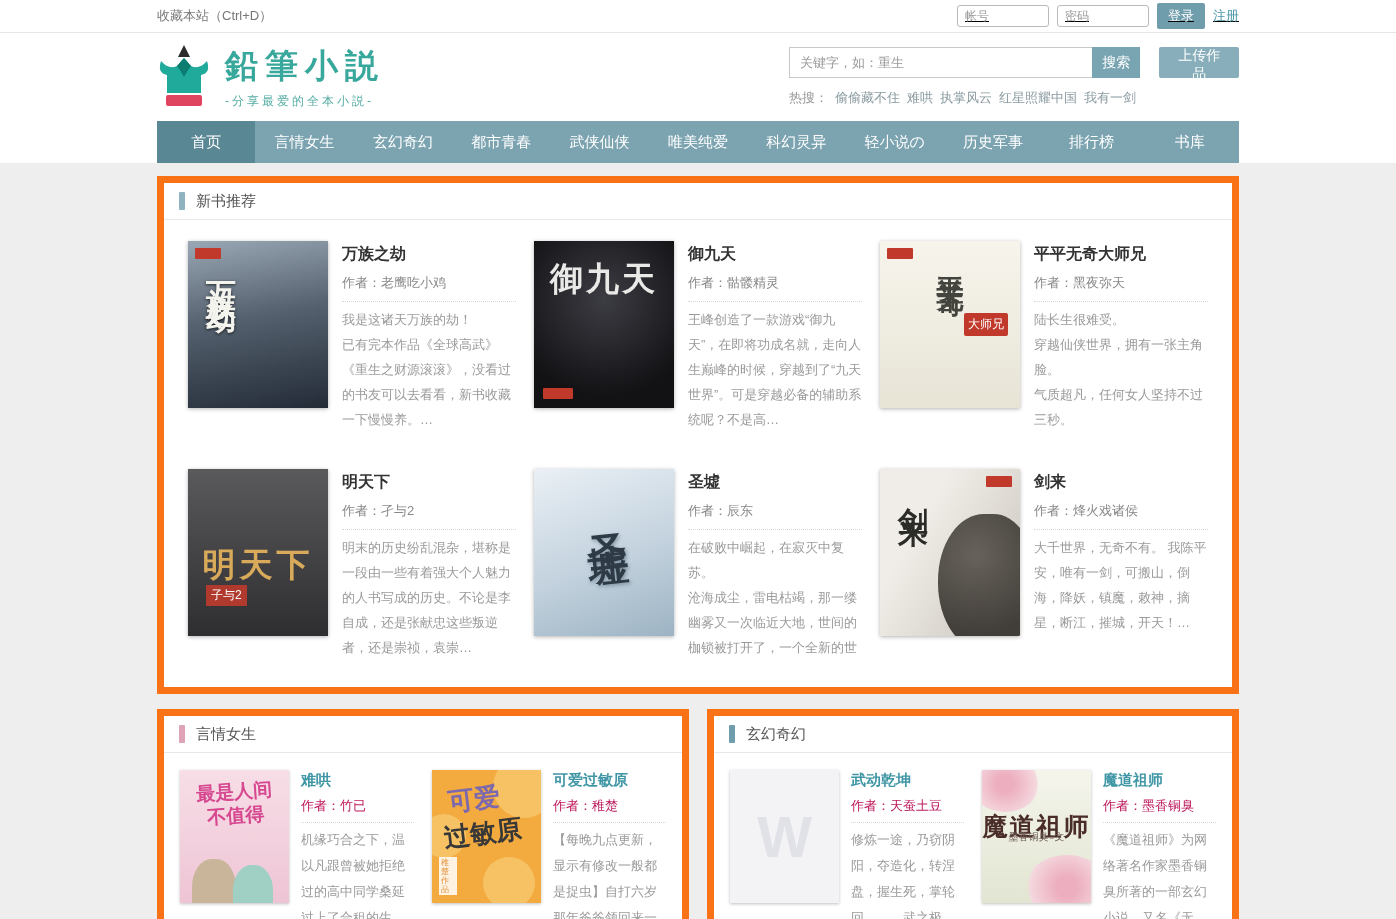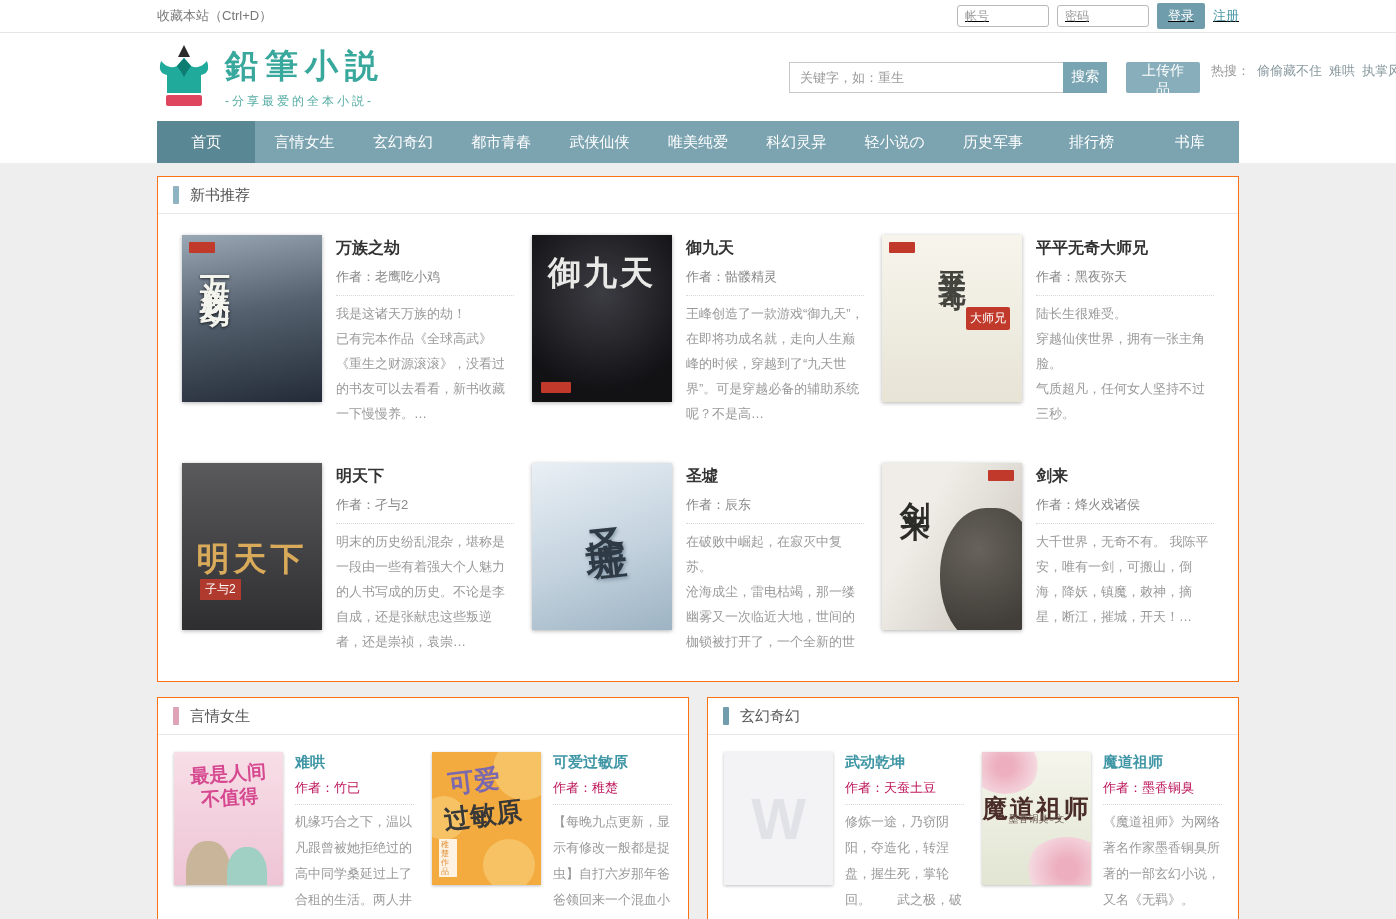--- a/index.html
+++ b/index.html
@@ -19,42 +19,42 @@
   .login-btn { background:#6f9dab; color:#fff; border:none; font-size:13px;
     padding:4px 11px; border-radius:2px; cursor:pointer; }
   .register { font-size:13px; color:#4796a6; text-decoration:none; cursor:pointer; }
 
   
   .header { background:#fff; }
   .header .inner { height:88px; display:flex; align-items:center; justify-content:space-between; }
   .logo { display:flex; align-items:center; gap:14px; cursor:pointer; }
   .logo-text .site-name { font-size:33px; color:#38a79c; letter-spacing:7px; font-weight:bold; }
   .logo-text .tagline { font-size:12px; color:#55ada4; letter-spacing:3px; margin-top:4px; }
-  .search-block { display:flex; flex-direction:row; gap:11px; width:450px; }
+  .search-block { display:flex; flex-direction:column; gap:11px; width:450px; }
   .search-row { display:flex; align-items:center; }
   .search-input { width:305px; height:31px; border:1px solid #c9c9c9; border-right:none;
     padding:0 10px; font-size:13px; color:#555; outline:none; }
   .search-input::placeholder { color:#9a9a9a; }
   .search-btn { height:31px; width:49px; background:#79a5b2; color:#fff; border:none;
     font-size:14px; cursor:pointer; }
   .upload-btn { height:31px; margin-left:19px; padding:0 12px; background:#87aeba; color:#fff;
     border:none; font-size:14px; border-radius:2px; cursor:pointer; }
   .hot-row { font-size:13px; color:#999; white-space:nowrap; }
   .hot-row .hk { color:#8a9aa0; margin-left:7px; cursor:pointer; }
 
   
   .navwrap { background:#fff; }
   .nav-inner { width:1082px; margin:0 auto; display:flex; background:#7ba3b0; height:42px; }
   .nav-item { flex:1; display:flex; align-items:center; justify-content:center;
     color:#fff; font-size:15px; cursor:pointer; }
   .nav-item.active { background:#5a8794; }
 
   
   .main { width:1082px; margin:13px auto 0; }
-  .panel { background:#fff; border:1px solid #f97316; }
+  .panel { background:#fff; border:7px solid #f97316; }
   .panel-header { height:37px; display:flex; align-items:center; gap:11px;
     border-bottom:1px solid #e8e8e8; padding-left:15px; }
   .accent { width:6px; height:18px; border-radius:1px; }
   .accent.teal-light { background:#8fb3c0; }
   .accent.pink { background:#dfa3b8; }
   .accent.teal { background:#6f9dab; }
   .panel-title { font-size:15px; color:#555; }
 
   
   .books-grid { display:grid; grid-template-columns:repeat(3,1fr); gap:37px 18px;

